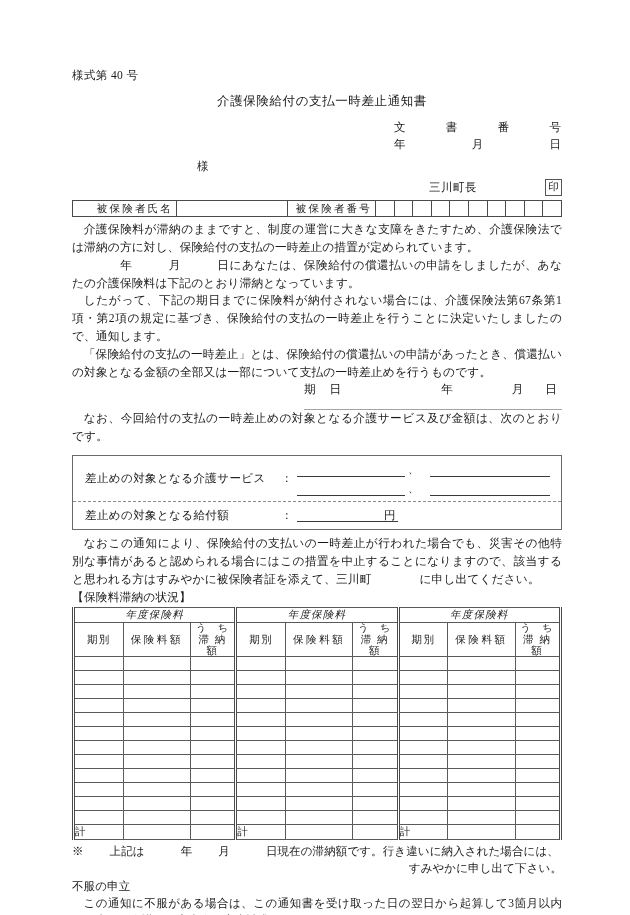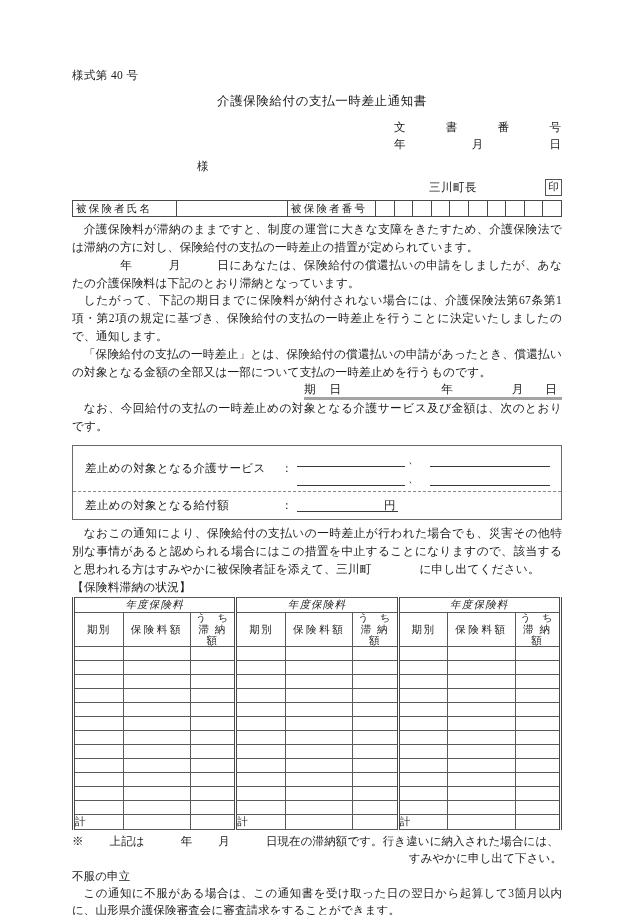--- a/index.html
+++ b/index.html
@@ -91,21 +91,21 @@
     box-sizing: border-box;
     margin-bottom: 4px;
   }
   .ib-label {
     font-size: 10.5px;
     line-height: 15px;
     padding: 0 3px;
     letter-spacing: 2.2px;
     white-space: nowrap;
     border-right: 1px solid #4a4a4a;
-    text-align: left;
+    text-align: right;
   }
   .ib-label.l1 { width: 104px; box-sizing: border-box; }
   .ib-name-field { width: 110px; border-right: 1px solid #4a4a4a; }
   .ib-label.l2 { width: 88px; box-sizing: border-box; }
   .ib-grid { display: flex; flex: 1; }
   .ib-cell {
     flex: 1;
     border-right: 1px solid #4a4a4a;
   }
   .ib-cell:last-child { border-right: none; }
@@ -121,24 +121,24 @@
   }
   .para.indent { text-indent: 1em; }
 
   .kijitsu-line {
     font-size: 11.7px;
     margin: 1px 0 0 0;
     display: flex;
     justify-content: flex-end;
   }
   .kijitsu-inner {
-    border-bottom: 3px solid #a3a3a3;
+    border-bottom: 1px solid #a3a3a3;
     width: 258px;
     display: flex;
-    padding-bottom: 0px;
+    padding-bottom: 12px;
     letter-spacing: 1px;
     gap: 21px;
   }
   .kijitsu-inner .k1 { width: 72px; }
   .kijitsu-inner .k2 { width: 74px; text-align: right;}
   .kijitsu-inner .k3 { width: 56px; text-align: right;}
   .kijitsu-inner .k4 { flex:1; text-align: right; padding-right: 4px;}
 
   
   .target-box {

